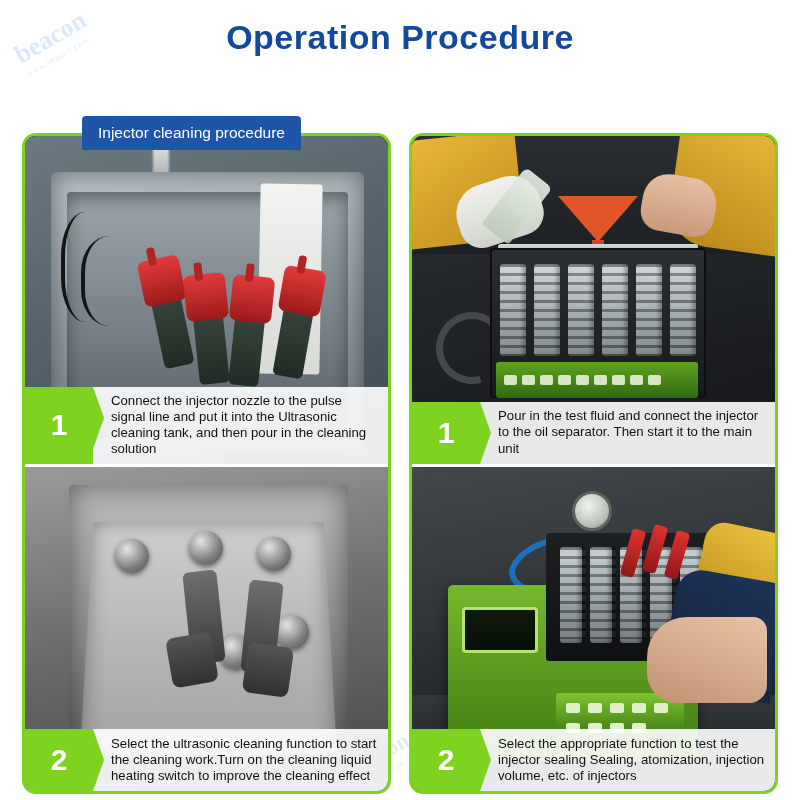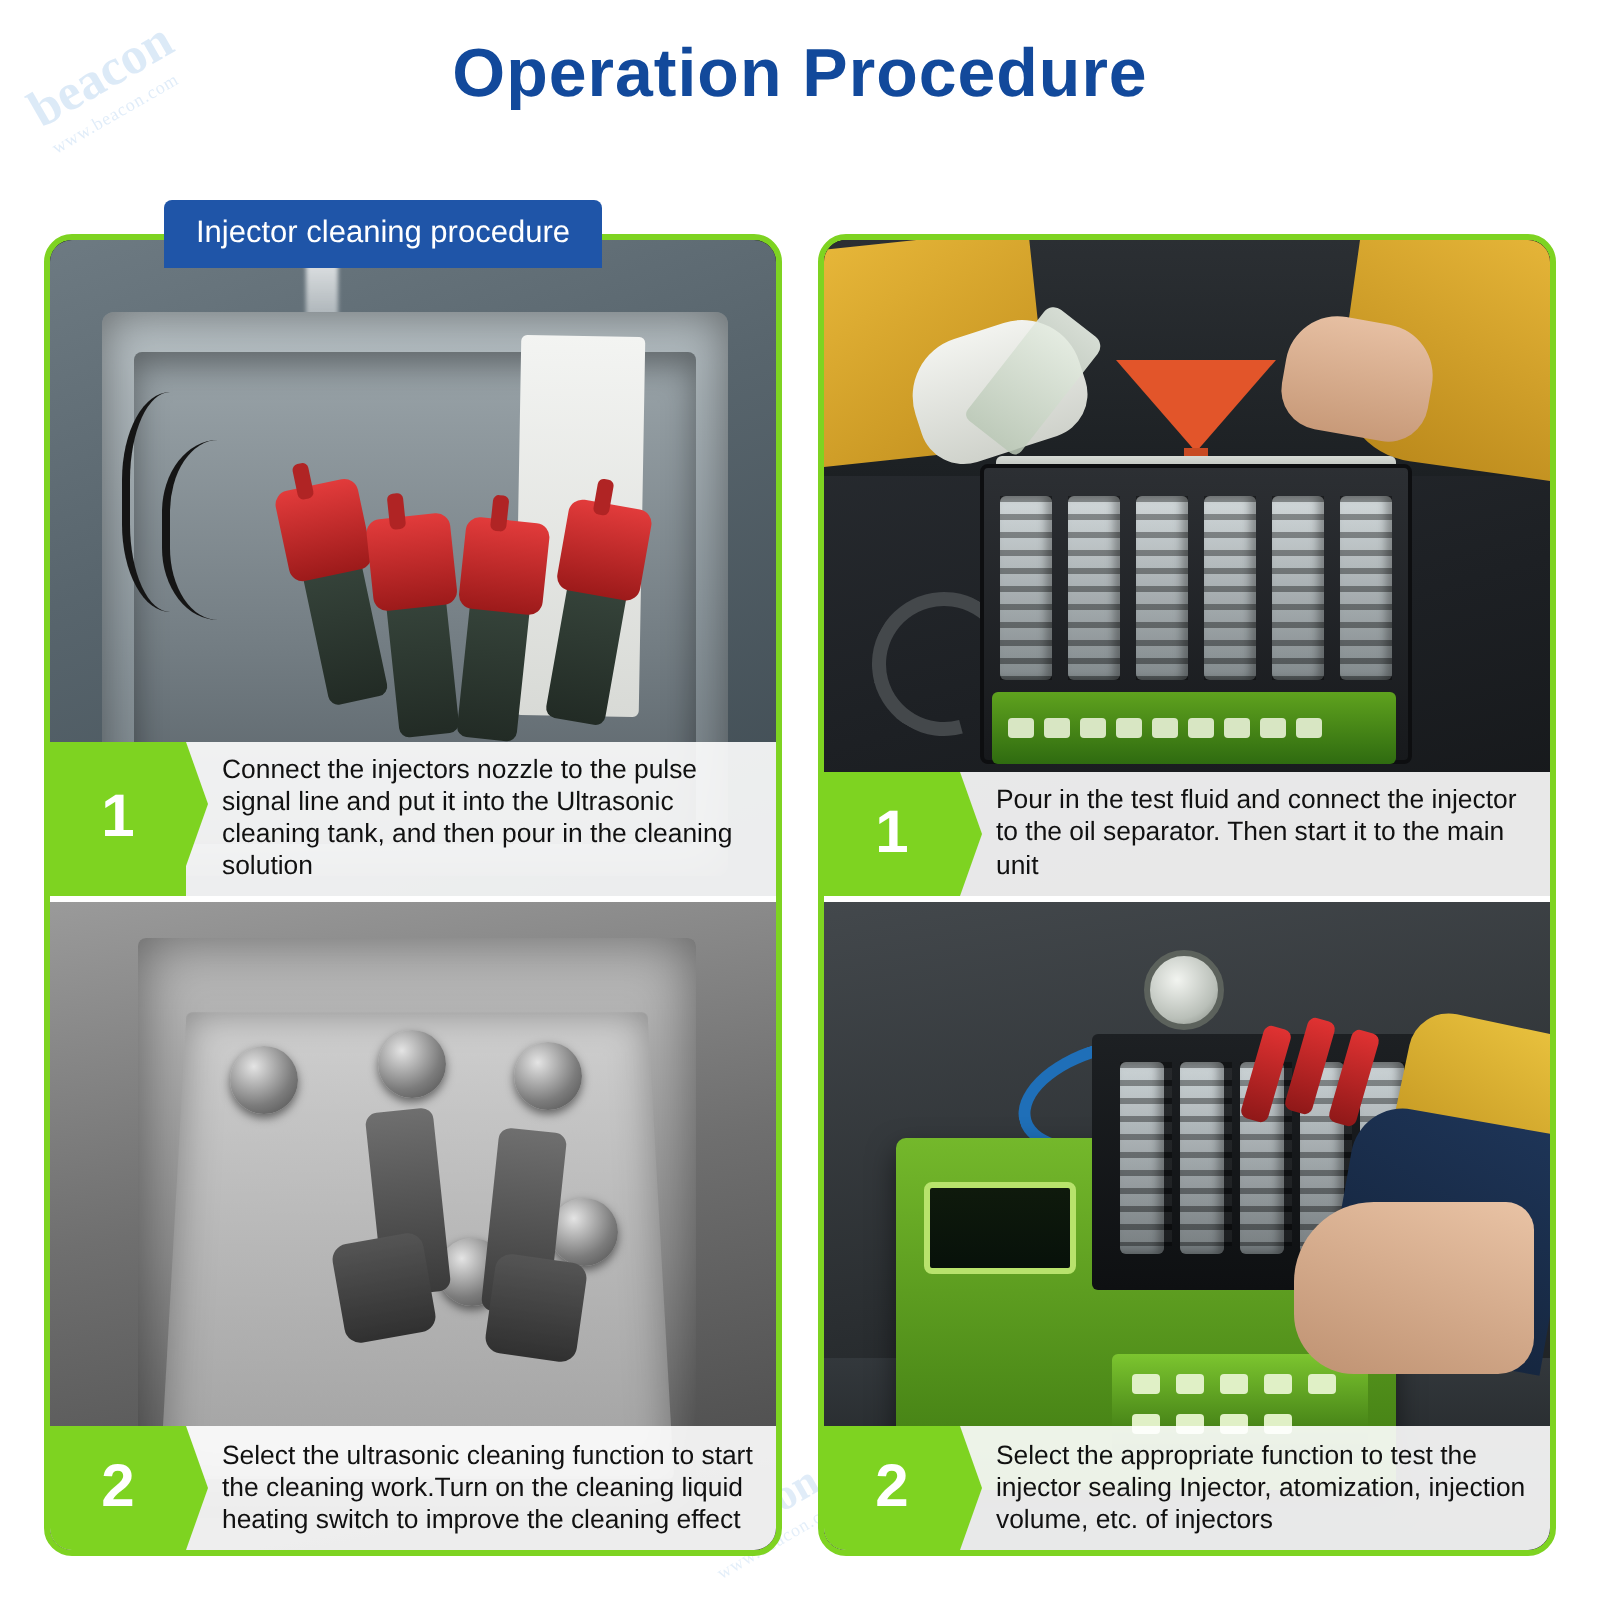--- a/index.html
+++ b/index.html
@@ -53,20 +53,21 @@
   .columns {
     position: absolute;
     top: 100px; left: 22px;
     width: 756px; height: 678px;
     display: flex;
     gap: 18px;
   }
   .col {
     position: relative;
     width: 440px;
+    margin-top: 16px;
   }
 
   .col-header {
     position: absolute;
     top: 0;
     height: 34px;
     background: #1f55a8;
     color: #ffffff;
     font-size: 15.5px;
     display: flex;
@@ -443,21 +444,21 @@
               <div class="injector" style="left:186px; top:128px; transform:rotate(6deg);">
                 <div class="clip"></div>
               </div>
               <div class="injector" style="left:236px; top:120px; transform:rotate(10deg);">
                 <div class="clip"></div>
               </div>
             </div>
           </div>
           <div class="caption">
             <div class="badge">1</div>
-            <div class="cap-text">Connect the injectors nozzle to the pulse signal line and put it into the Ultrasonic cleaning tank, and then pour in the cleaning solution</div>
+            <div class="cap-text">Connect the injector nozzle to the pulse signal line and put it into the Ultrasonic cleaning tank, and then pour in the cleaning solution</div>
           </div>
         </div>
 
         <div class="step">
           <div class="photo p-l2">
             <div class="tank-box">
               <div class="tank-plate"></div>
               <div class="nozzle" style="left:46px; top:54px;"></div>
               <div class="nozzle" style="left:120px; top:46px;"></div>
               <div class="nozzle" style="left:188px; top:52px;"></div>
@@ -551,21 +552,21 @@
             <div class="gauge"></div>
             <div class="red-clip" style="left:214px; top:62px;"></div>
             <div class="red-clip" style="left:236px; top:58px;"></div>
             <div class="red-clip" style="left:258px; top:64px;"></div>
             <div class="sleeve-yellow-r"></div>
             <div class="sleeve-blue"></div>
             <div class="hand-r"></div>
           </div>
           <div class="caption">
             <div class="badge">2</div>
-            <div class="cap-text">Select the appropriate function to test the injector sealing Injector, atomization, injection volume, etc. of injectors</div>
+            <div class="cap-text">Select the appropriate function to test the injector sealing Sealing, atomization, injection volume, etc. of injectors</div>
           </div>
         </div>
 
       </div>
     </div>
 
   </div>
 </div>
 
 </body></html>

